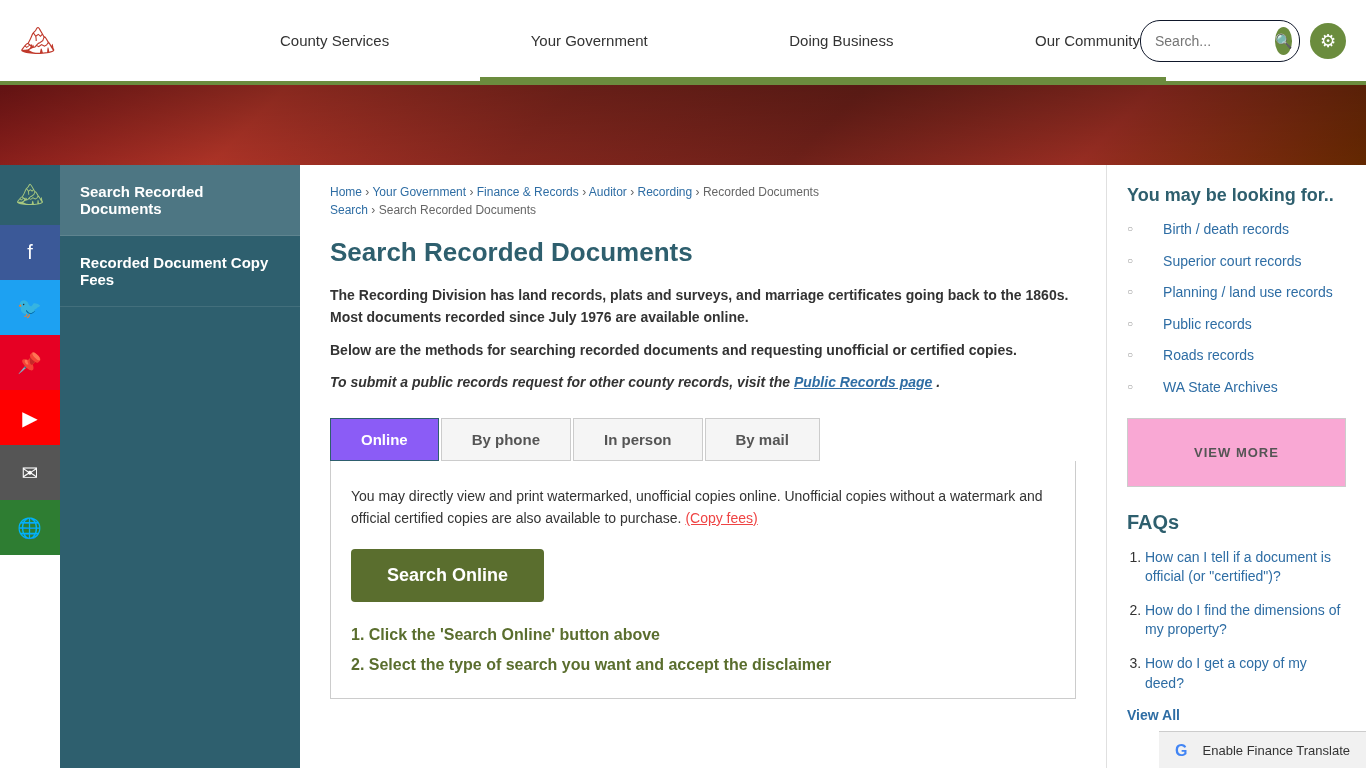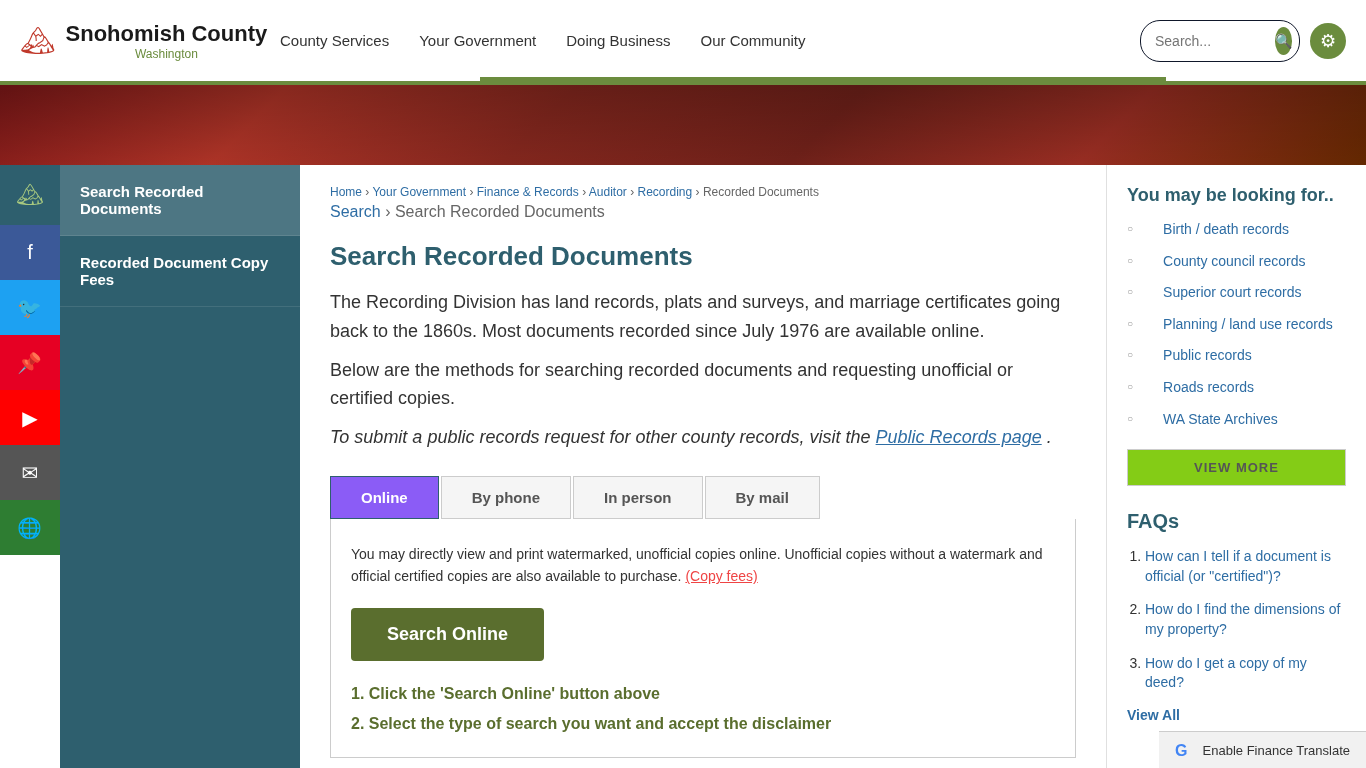--- a/index.html
+++ b/index.html
@@ -36,21 +36,21 @@
       color: #1a1a1a;
     }
     .logo-sub {
       font-size: 12px;
       color: #6b8c3e;
       text-align: center;
     }
     .nav-area {
       flex: 1;
       display: flex;
-      justify-content: flex-start;
+      justify-content: space-between;
       gap: 30px;
       align-items: center;
     }
     .nav-item {
       font-size: 15px;
       color: #333;
       cursor: pointer;
       text-decoration: none;
       font-weight: 500;
     }
@@ -197,36 +197,37 @@
       font-size: 12px;
       color: #666;
       margin-bottom: 4px;
     }
     .breadcrumb a {
       color: #2e6da4;
       text-decoration: none;
     }
     .breadcrumb span { color: #666; }
     .breadcrumb-line2 {
-      font-size: 16px;
+      font-size: 12px;
       color: #666;
       margin-bottom: 20px;
     }
     .breadcrumb-line2 a { color: #2e6da4; text-decoration: none; }
     .page-title {
       font-size: 26px;
       font-weight: bold;
       color: #2e5f6e;
       margin-bottom: 16px;
     }
     .page-description {
-      font-size: 18px;
+      font-size: 14px;
       line-height: 1.6;
       color: #333;
       margin-bottom: 10px;
+      font-weight: bold;
     }
     .page-description em {
       font-style: italic;
     }
     .page-description a {
       color: #2e6da4;
       text-decoration: underline;
     }
 
     
@@ -321,22 +322,22 @@
     .sidebar-list a {
       color: #2e6da4;
       text-decoration: none;
       font-size: 14px;
       line-height: 1.4;
       margin-left: 24px;
     }
     .view-more-btn {
       display: block;
       width: 100%;
-      padding: 10px;
-      background: #84cc16;
+      padding: 26px;
+      background: #f9a8d4;
       border: 1px solid #ccc;
       text-align: center;
       font-size: 13px;
       font-weight: bold;
       color: #555;
       cursor: pointer;
       margin-bottom: 24px;
       letter-spacing: 1px;
     }
     .faq-title {
@@ -389,24 +390,20 @@
       align-items: center;
       justify-content: center;
     }
   </style>
 </head>
 <body>
 
 <header class="header">
   <div class="logo-area">
     <span class="logo-icon">🏔</span>
-    <div class="logo-text">
-      <span class="logo-name">Snohomish County</span>
-      <span class="logo-sub">Washington</span>
-    </div>
   </div>
   <nav class="nav-area">
     <a class="nav-item">County Services</a>
     <a class="nav-item">Your Government</a>
     <a class="nav-item">Doing Business</a>
     <a class="nav-item">Our Community</a>
   </nav>
   <div class="nav-underline"></div>
   <div class="search-area">
     <div class="search-box">
@@ -505,23 +502,20 @@
     </div>
   </main>
 
   <aside class="right-sidebar">
     <h2 class="sidebar-section-title">You may be looking for..</h2>
     <ul class="sidebar-list">
       <li>
         <a>Birth / death records</a>
       </li>
       <li>
-        <a>County council records</a>
-      </li>
-      <li>
         <a>Superior court records</a>
       </li>
       <li>
         <a>Planning / land use records</a>
       </li>
       <li>
         <a>Public records</a>
       </li>
       <li>
         <a>Roads records</a>

